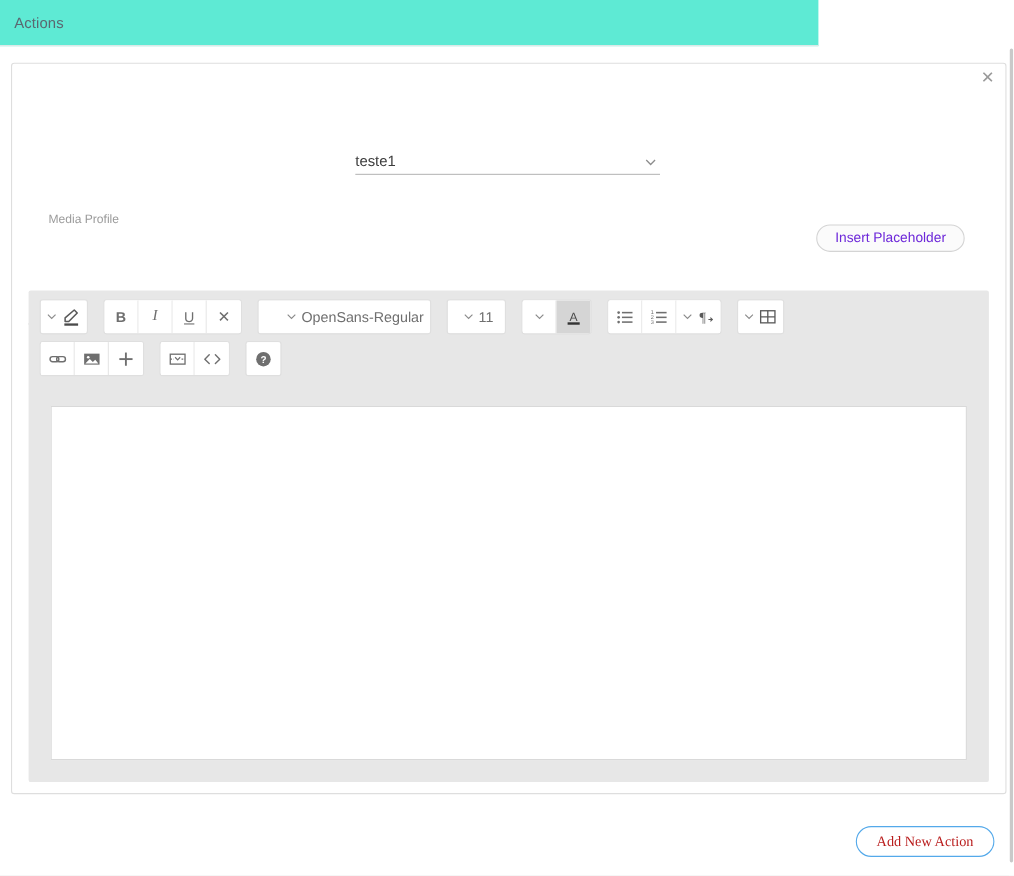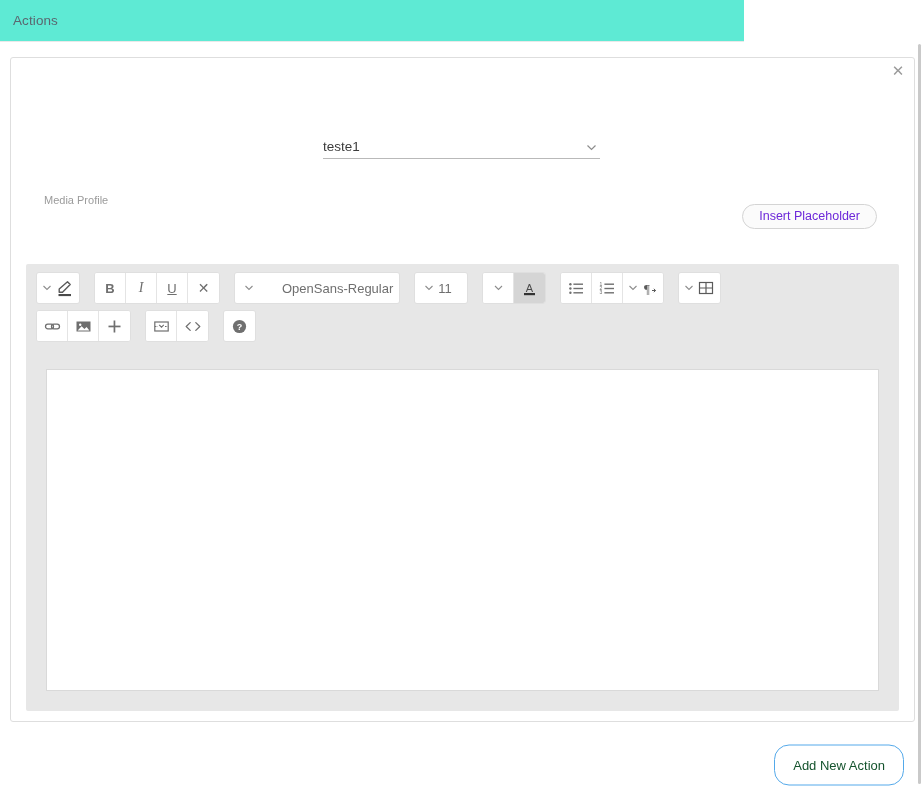--- a/index.html
+++ b/index.html
@@ -149,46 +149,46 @@
     display: inline-block;
     margin-right: 5px;
     color: #8d8d8d;
   }
   .tb-btn .lbl { color: #6f6f6f; font-size: 13px; white-space: nowrap; }
   .tb-btn svg { display: block; }
   .tb-bold { font-weight: bold; font-size: 13px; }
   .tb-italic { font-style: italic; font-family: "Liberation Serif", serif; font-size: 14px; }
   .tb-underline { text-decoration: underline; font-size: 13px; }
   .tb-strike { font-size: 14px; }
-  .tb-fontname { min-width: 146px; justify-content: flex-start; padding-left: 10px; gap: 24px; }
-  .tb-fontsize { min-width: 52px; justify-content: flex-start; padding-left: 10px; }
+  .tb-fontname { min-width: 146px; justify-content: flex-start; padding-left: 26px; }
+  .tb-fontsize { min-width: 52px; justify-content: center; padding-left: 10px; }
 
   .edit-area {
     position: absolute;
     left: 20px; top: 105px;
     width: 833px; height: 322px;
     background: #ffffff;
     border: 1px solid #d9d9d9;
   }
 
   
   #btn-add-action {
     position: absolute;
     right: 18px; top: 765px;
     transform: translateY(-50%);
     background: #ffffff;
     border: 1px solid #54a9ea;
     border-radius: 15px;
-    height: 41px;
+    height: 28px;
     line-height: 26px;
     font-size: 13px;
-    color: #14532d;
+    color: #b91c1c;
     padding: 0 18px;
     cursor: pointer;
-    font-family: Liberation Sans, sans-serif;
+    font-family: Liberation Serif, serif;
   }
 
   
   .scrollbar-track {
     position: absolute;
     right: 0; top: 42px;
     width: 5px; height: 754px;
     background: #ffffff;
   }
   .scrollbar-thumb {

